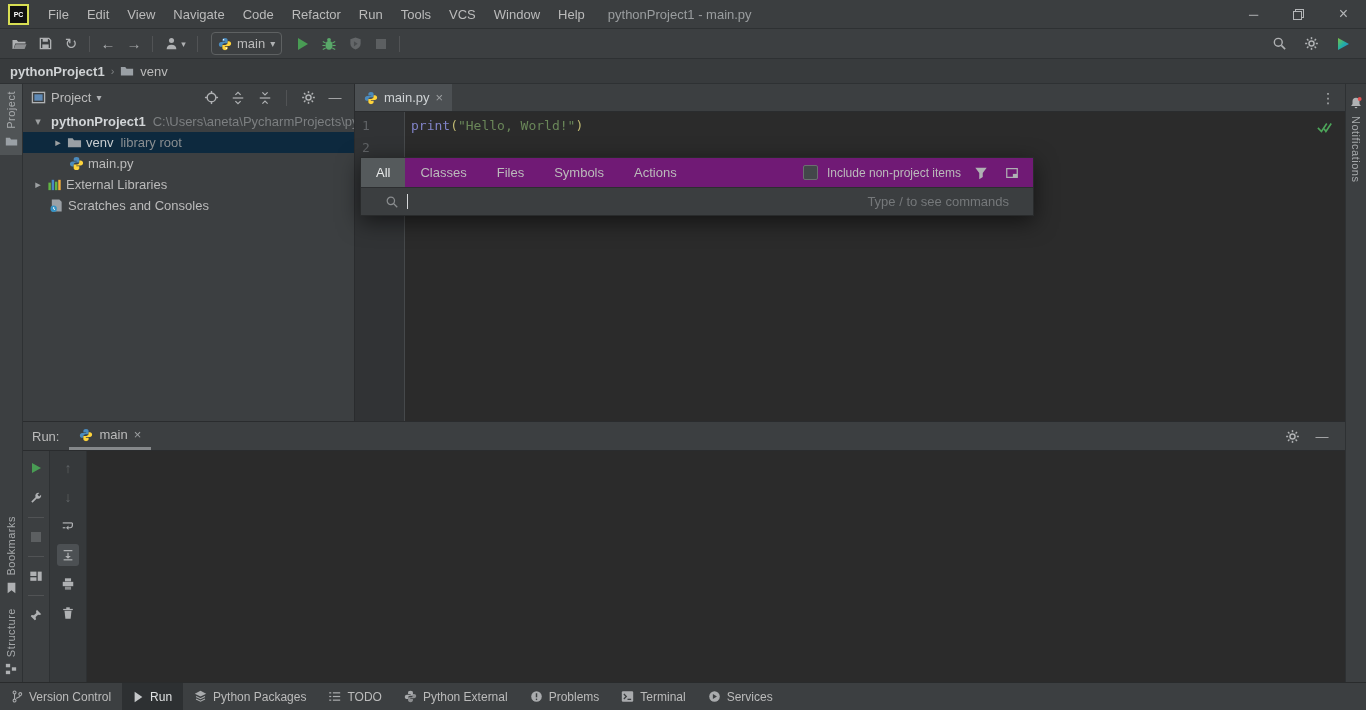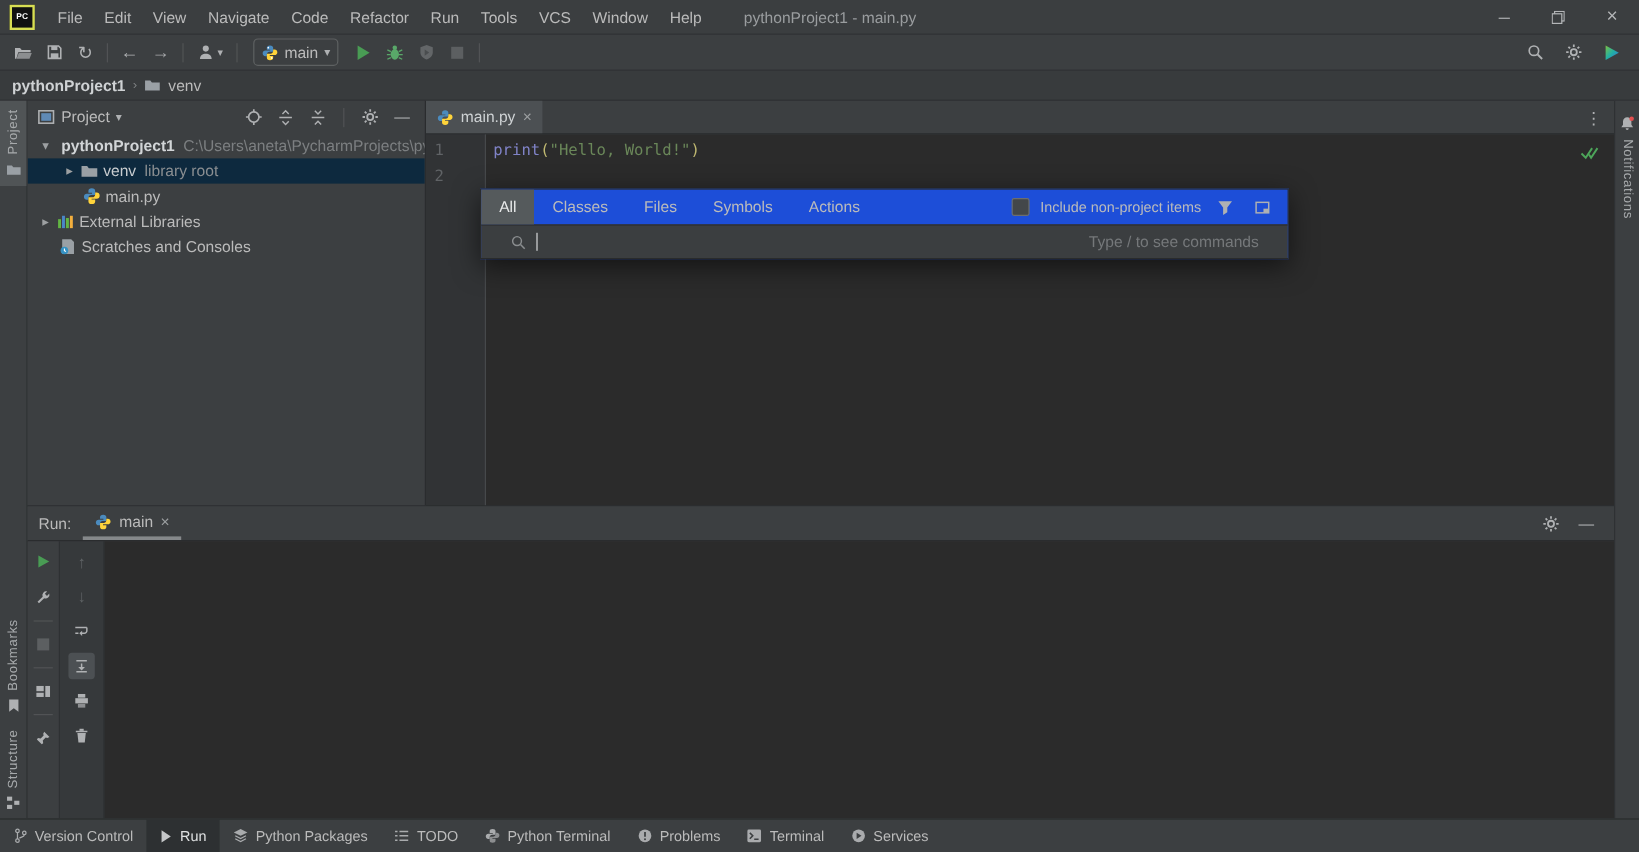--- a/index.html
+++ b/index.html
@@ -8,21 +8,21 @@
        -webkit-font-smoothing:antialiased}
   .app{position:relative;width:1366px;height:710px;display:flex;flex-direction:column}
   svg{display:block}
 
   
   .titlebar{height:28px;background:#3B3E40;display:flex;align-items:center;flex:none;border-bottom:1px solid #2E3133}
   .logo{width:17px;height:17px;margin:0 10px 0 8px;background:#111;border:2px solid #D8DE53;
         display:flex;align-items:center;justify-content:center;font-size:7px;font-weight:bold;color:#fff;flex:none}
   .menus{display:flex;align-items:center;height:100%}
   .menu{padding:0 9px;height:100%;display:flex;align-items:center;color:#BBBBBB;cursor:default}
-  .wintitle{color:#9A9D9F;margin-left:26px;white-space:nowrap}
+  .wintitle{color:#9A9D9F;margin-left:14px;white-space:nowrap}
   .wincontrols{margin-left:auto;display:flex;height:100%}
   .winbtn{width:45px;height:100%;display:flex;align-items:center;justify-content:center;color:#B4B6B8;font-size:13px}
 
   
   .toolbar{height:29px;background:#3C3F41;display:flex;align-items:center;flex:none;padding:0 6px;border-bottom:1px solid #2E3133}
   .tbtn{width:26px;height:24px;display:flex;align-items:center;justify-content:center;color:#AFB1B3}
   .tsep{width:1px;height:16px;background:#515355;margin:0 5px}
   .combo{height:21px;border:1px solid #5E6162;border-radius:4px;display:flex;align-items:center;
          padding:0 6px;margin:0 8px;gap:5px;color:#BBBBBB}
   .play-tri{width:0;height:0;border-left:10px solid #499C54;border-top:6px solid transparent;border-bottom:6px solid transparent}
@@ -76,21 +76,21 @@
   .kebab{margin-left:auto;display:flex;align-items:center;padding:0 10px;color:#AFB1B3;font-size:14px}
   .editor-body{flex:1;display:flex;font-family:"DejaVu Sans Mono",monospace;font-size:13px;line-height:22px}
   .gutter{width:50px;background:#313335;border-right:1px solid #46494B;color:#606366;padding:3px 0 0 7px;box-sizing:border-box;flex:none}
   .codearea{flex:1;padding:3px 0 0 6px}
   .tok-func{color:#8083C7}
   .tok-paren{color:#BFB871}
   .tok-str{color:#6A8759}
   .inspect-ok{position:absolute;top:36px;right:12px}
 
   
-  .popup{position:absolute;left:400px;top:157px;width:672px;background:#1d4ed8;border:1px solid #292B2C;
+  .popup{position:absolute;left:360px;top:157px;width:672px;background:#701a75;border:1px solid #292B2C;
          box-shadow:0 6px 22px rgba(0,0,0,.55);z-index:50}
   .popup-tabs{height:29px;display:flex;align-items:stretch}
   .ptab{display:flex;align-items:center;padding:0 15px;color:#BBBBBB}
   .ptab.sel{background:#555A5C;color:#E8EAEA}
   .popup-right{margin-left:auto;display:flex;align-items:center;gap:9px;padding-right:10px}
   .cbx{width:13px;height:13px;background:#43474A;border:1px solid #6B6E70;border-radius:2px;flex:none}
   .cbx-label{color:#BBBBBB;font-size:12px}
   .popup-input{height:27px;background:#3B3E40;border-top:1px solid #2C2E30;display:flex;align-items:center;padding:0 24px;gap:8px}
   .caret{width:1px;height:15px;background:#D6D8DA}
   .ph{margin-left:auto;color:#75787A;font-size:13px}
@@ -594,21 +594,21 @@
             <line x1="6" y1="12.5" x2="15" y2="12.5"></line>
           </g>
         </svg>
       <span>TODO</span>
     </span>
     <span class="sitem">
       <svg width="13" height="13" viewBox="0 0 16 16">
           <path fill="#A9ABAD" d="M8 1C6 1 5 1.9 5 3.3V5h3.2v.8H3.6C2.1 5.8 1 6.9 1 8.5S2.1 11.2 3.6 11.2H5V9.6C5 8.1 6.1 7 7.6 7H11V3.3C11 1.9 10 1 8 1z"></path>
           <path fill="#8C8E90" d="M8 15c2 0 3-.9 3-2.3V11H7.8v-.8h4.6c1.5 0 2.6-1.1 2.6-2.7S13.9 4.8 12.4 4.8H11v1.6C11 7.9 9.9 9 8.4 9H5v3.7C5 14.1 6 15 8 15z"></path>
         </svg>
-      <span>Python Terminal</span>
+      <span>Python External</span>
     </span>
     <span class="sitem">
       <svg width="13" height="13" viewBox="0 0 16 16">
           <circle cx="8" cy="8" r="6.5" fill="#A9ABAD"></circle>
           <line x1="8" y1="4" x2="8" y2="9" stroke="#3C3F41" stroke-width="1.8"></line>
           <circle cx="8" cy="11.5" r="1" fill="#3C3F41"></circle>
         </svg>
       <span>Problems</span>
     </span>
     <span class="sitem">

